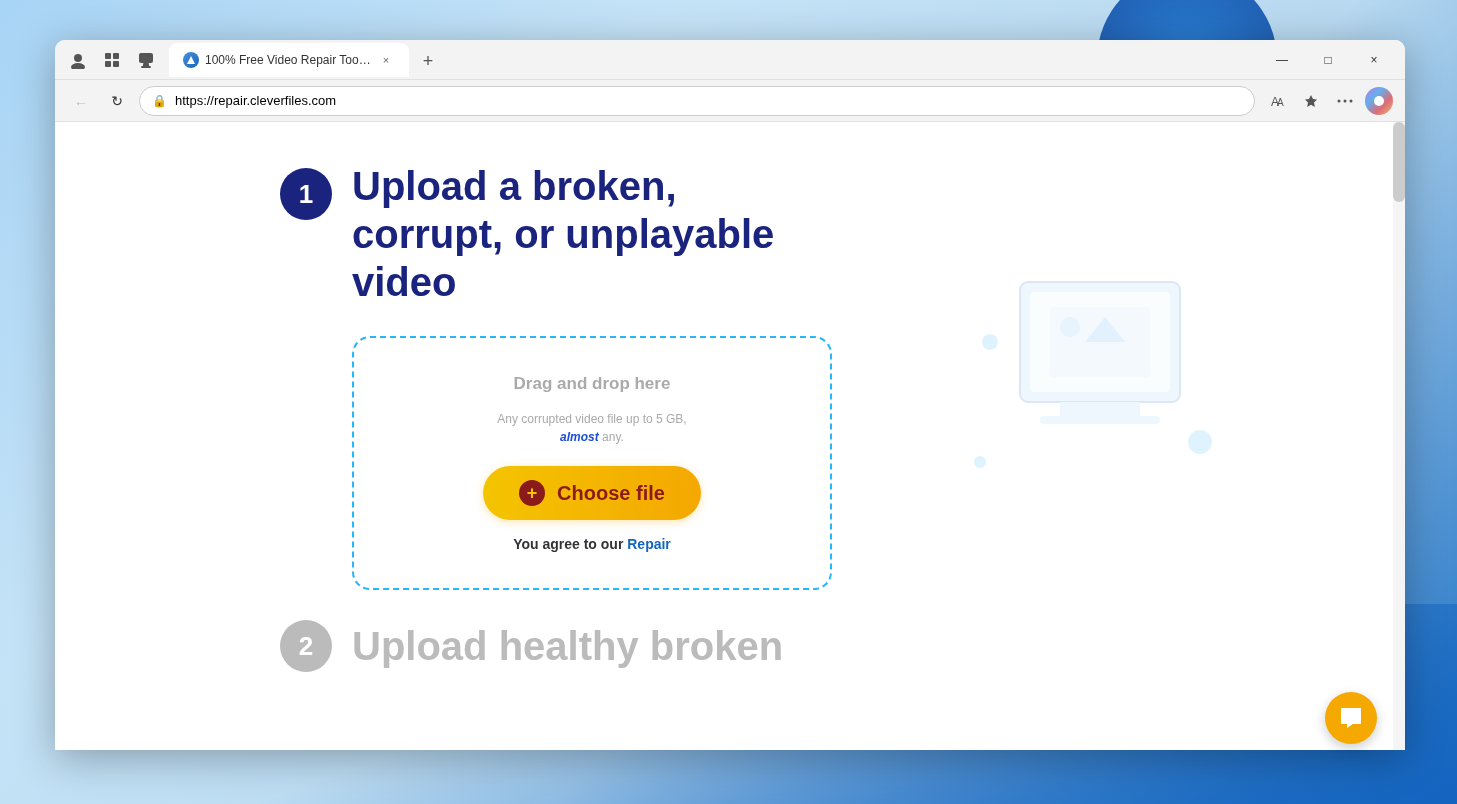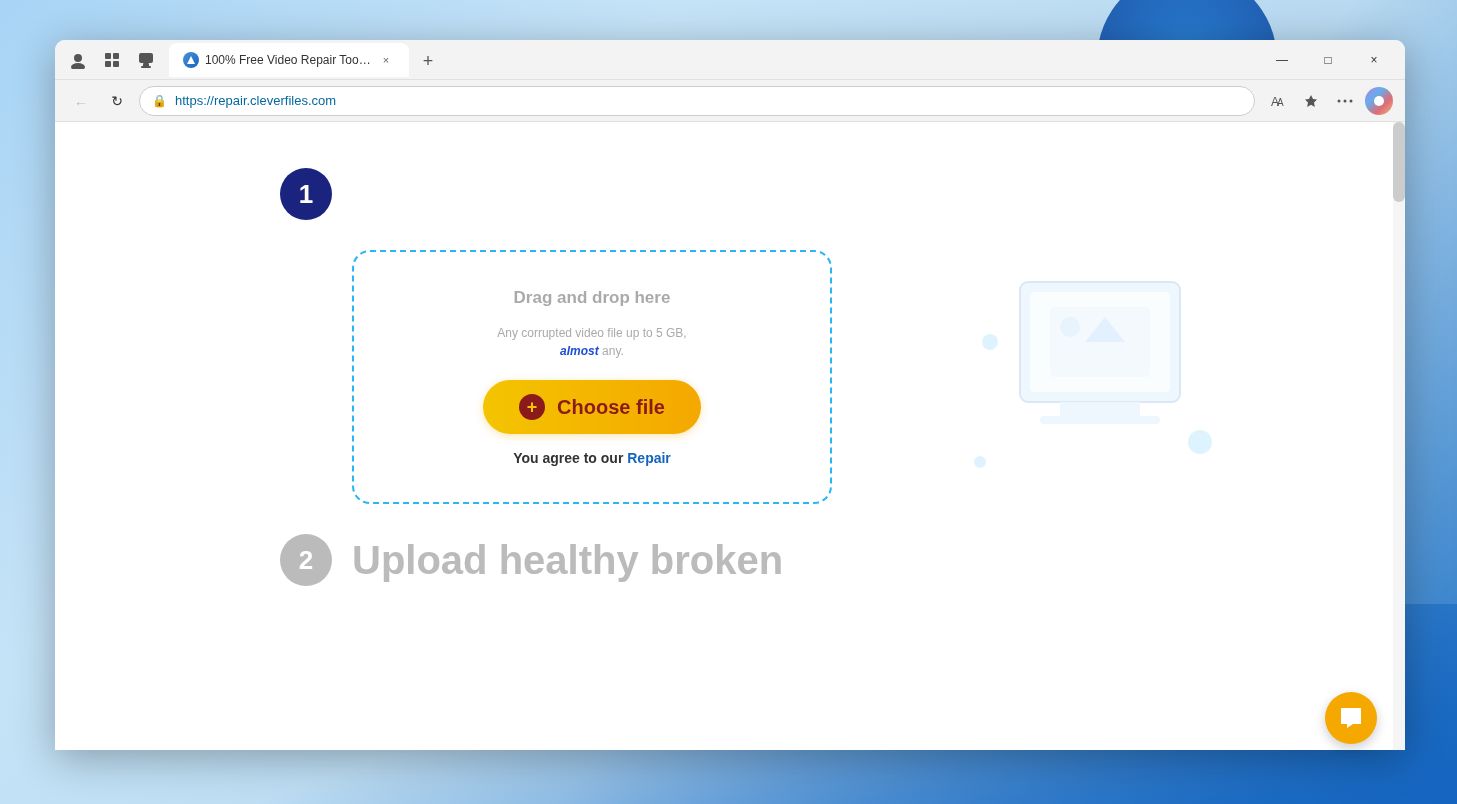--- a/index.html
+++ b/index.html
@@ -210,21 +210,21 @@
       color: #333;
     }
 
     .lock-icon {
       color: #555;
       font-size: 12px;
     }
 
     .url-text {
       flex: 1;
-      color: #0369a1;
+      color: #000000;
       font-size: 13px;
     }
 
     .address-actions {
       display: flex;
       align-items: center;
       gap: 6px;
     }
 
     .addr-icon {
@@ -572,20 +572,25 @@
           <polygon points="125,100 145,75 165,100" fill="#42A5F5"></polygon>
 
           <circle cx="30" cy="100" r="8" fill="#29B6F6"></circle>
           <circle cx="240" cy="200" r="12" fill="#29B6F6"></circle>
           <circle cx="20" cy="220" r="6" fill="#29B6F6"></circle>
         </svg>
       </div>
 
       <div class="step-header">
         <div class="step-badge">1</div>
+        <div class="step-title">
+          <div>Upload a broken,</div>
+          <div>corrupt, or unplayable</div>
+          <div>video</div>
+        </div>
       </div>
 
       <div class="upload-box">
         <div class="drag-drop-text">Drag and drop here</div>
 
         <div class="file-info">
           <span>Any corrupted video file up to 5 GB,</span><br>
           <a class="file-info-link">almost</a><span> any.</span>
         </div>
 

